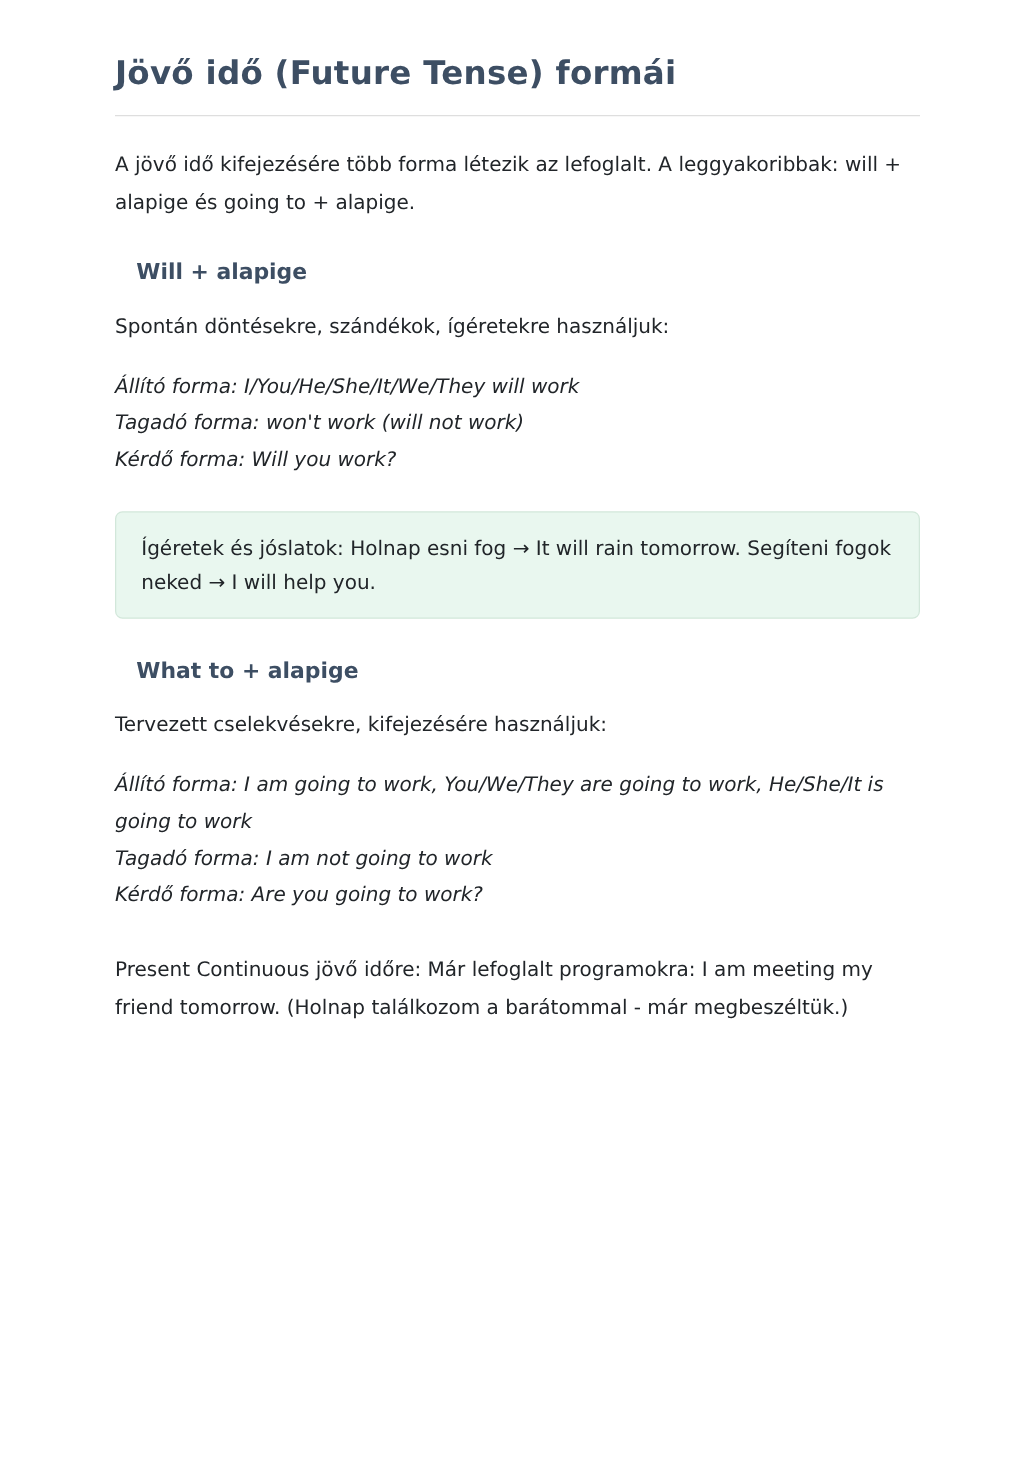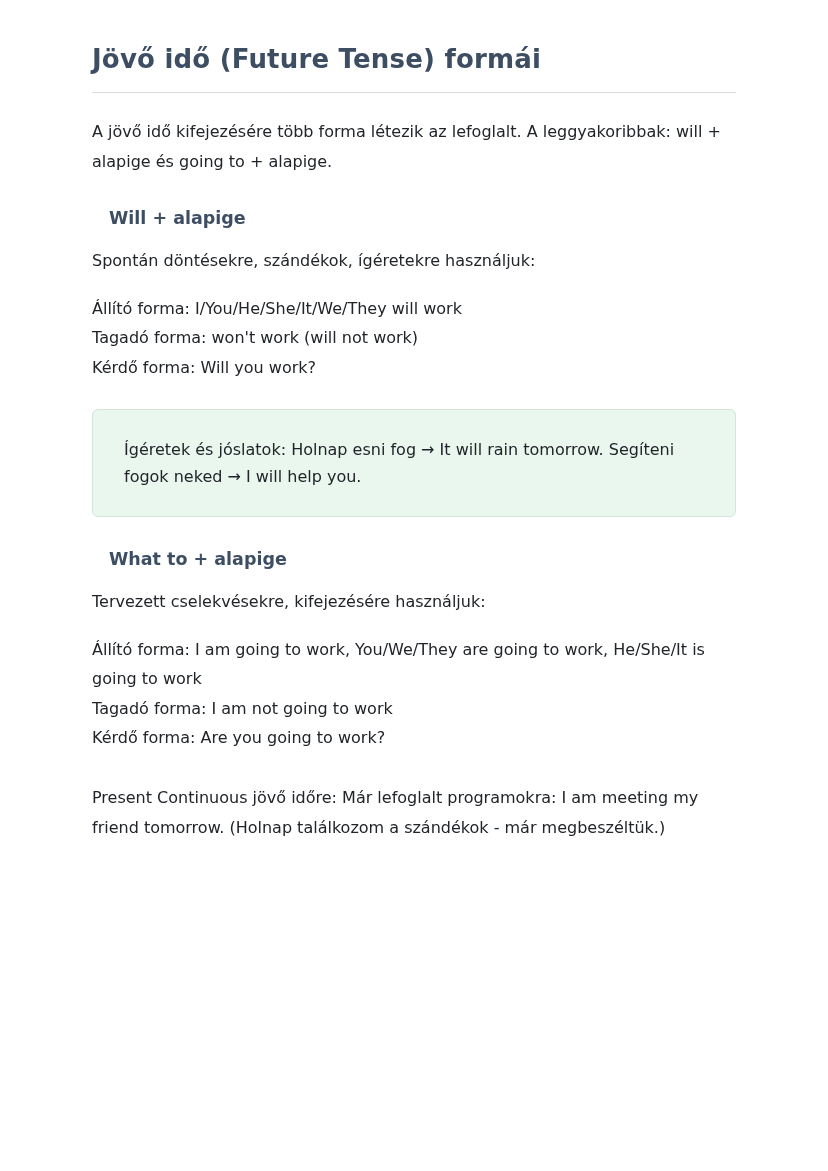--- a/index.html
+++ b/index.html
@@ -37,30 +37,31 @@
   }
   .section-heading {
     font-size: 17.5px;
     font-weight: bold;
     color: #3d4e63;
     margin: 32px 0 18px 17px;
   }
   .forms {
     white-space: pre-line;
     margin-bottom: 24px;
+    font-style: italic;
   }
   .note-box {
     background: #e9f7ef;
     border: 1px solid #d2e7da;
     border-radius: 6px;
     padding: 15px 20px;
     margin: 26px 0 30px 0;
   }
   .note-box p {
-    margin: 11px;
+    margin: 0;
     line-height: 1.7;
   }
   .footer-para {
     margin-top: 30px;
   }
 </style>
 </head>
 <body>
 
 <div class="page">
@@ -86,16 +87,16 @@
 
     <h2 class="section-heading">What to + alapige</h2>
 
     <p>Tervezett cselekvésekre, kifejezésére használjuk:</p>
 
     <div class="forms">Állító forma: I am going to work, You/We/They are going to work, He/She/It is going to work
 Tagadó forma: I am not going to work
 Kérdő forma: Are you going to work?</div>
 
 
-    <p class="footer-para">Present Continuous jövő időre: Már lefoglalt programokra: I am meeting my friend tomorrow. (Holnap találkozom a szándékok - már megbeszéltük.)</p>
+    <p class="footer-para">Present Continuous jövő időre: Már lefoglalt programokra: I am meeting my friend tomorrow. (Holnap találkozom a barátommal - már megbeszéltük.)</p>
 
   </div>
 </div>
 
 </body></html>

